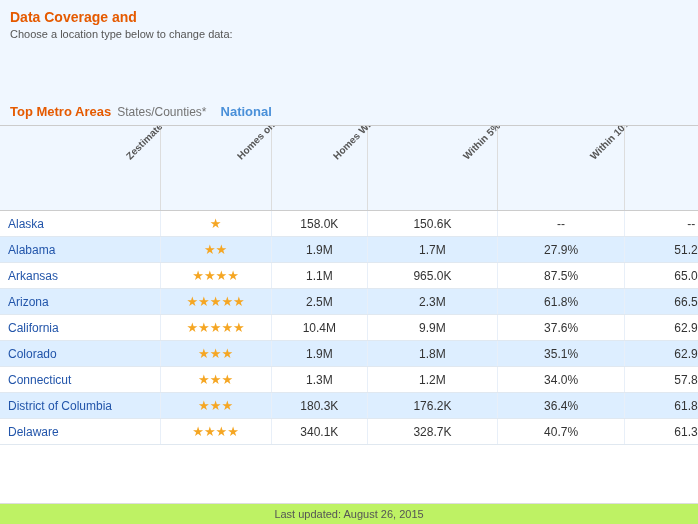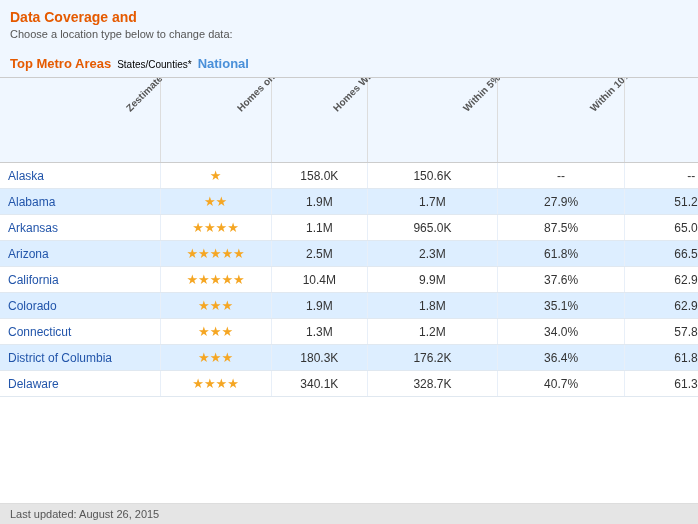--- a/index.html
+++ b/index.html
@@ -46,34 +46,36 @@
       align-items: baseline;
       flex-wrap: wrap;
     }
 
     .nav-link-active {
       color: #e55a00;
       font-weight: bold;
       font-size: 13px;
       cursor: pointer;
       text-decoration: none;
+      margin-top: 48px;
     }
 
     .nav-link-inactive {
-      color: #000000;
-      font-size: 10px;
+      color: #737373;
+      font-size: 12px;
       cursor: pointer;
       text-decoration: none;
     }
 
     .nav-national {
       color: #4a90d9;
       font-weight: bold;
       font-size: 13px;
       cursor: pointer;
+      margin-left: 8px;
     }
 
     .table-wrapper {
       flex: 1;
       overflow: hidden;
       position: relative;
     }
 
     .table-scroll {
       width: 100%;
@@ -150,25 +152,25 @@
       cursor: pointer;
     }
 
     .stars {
       color: #f5a623;
       font-size: 13px;
       white-space: nowrap;
     }
 
     .footer {
-      text-align: left;
+      text-align: center;
       padding: 4px 10px;
       font-size: 11px;
       color: #555;
-      background: #e5e5e5;
+      background: #bef264;
       border-top: 1px solid #ddd;
       flex-shrink: 0;
     }
   </style>
 </head>
 <body>
 
 <div class="container">
   <div class="header-section">
     <div class="header-title">

